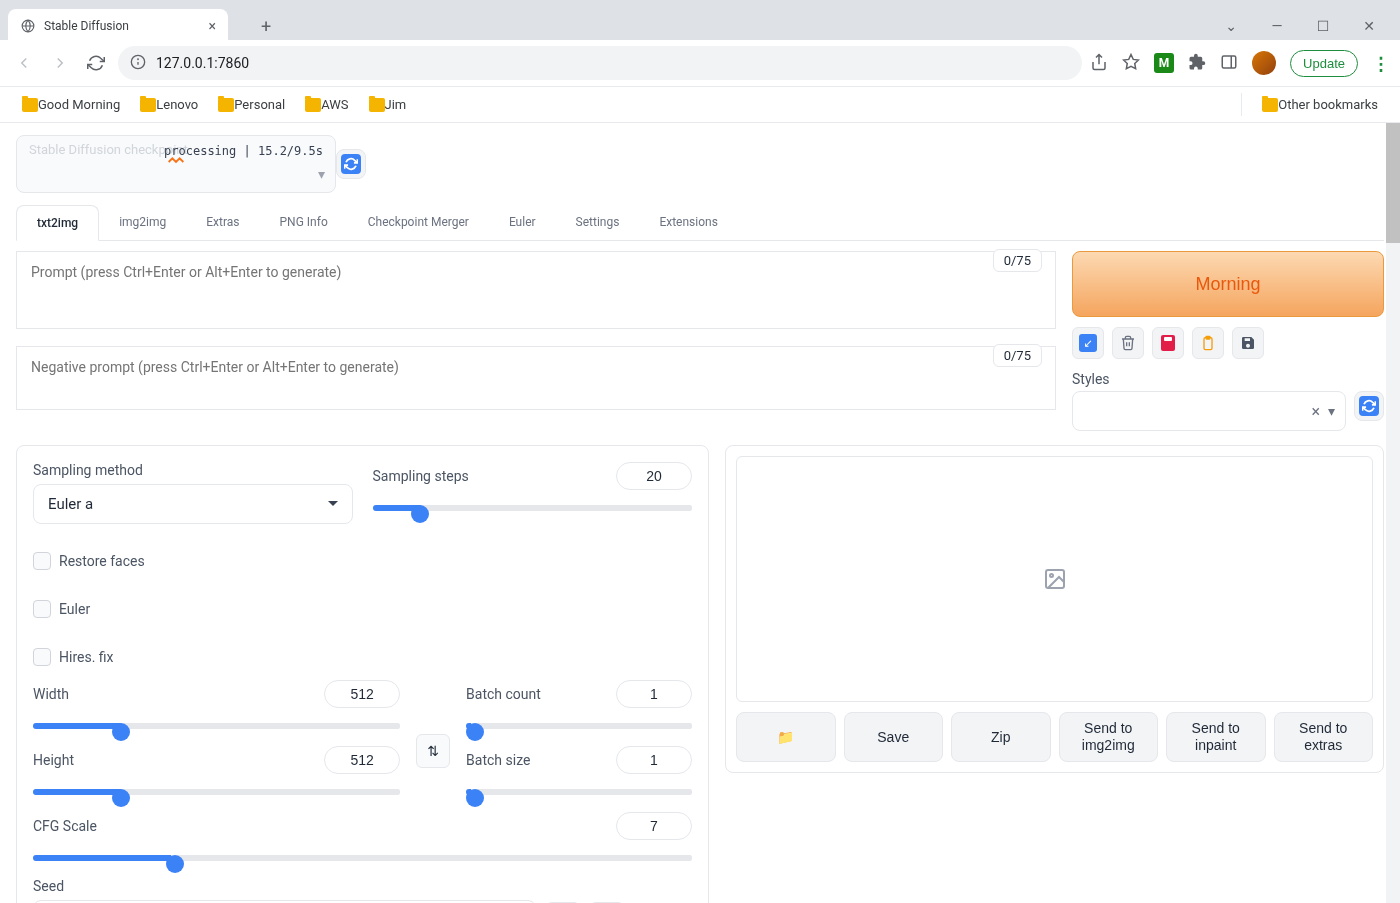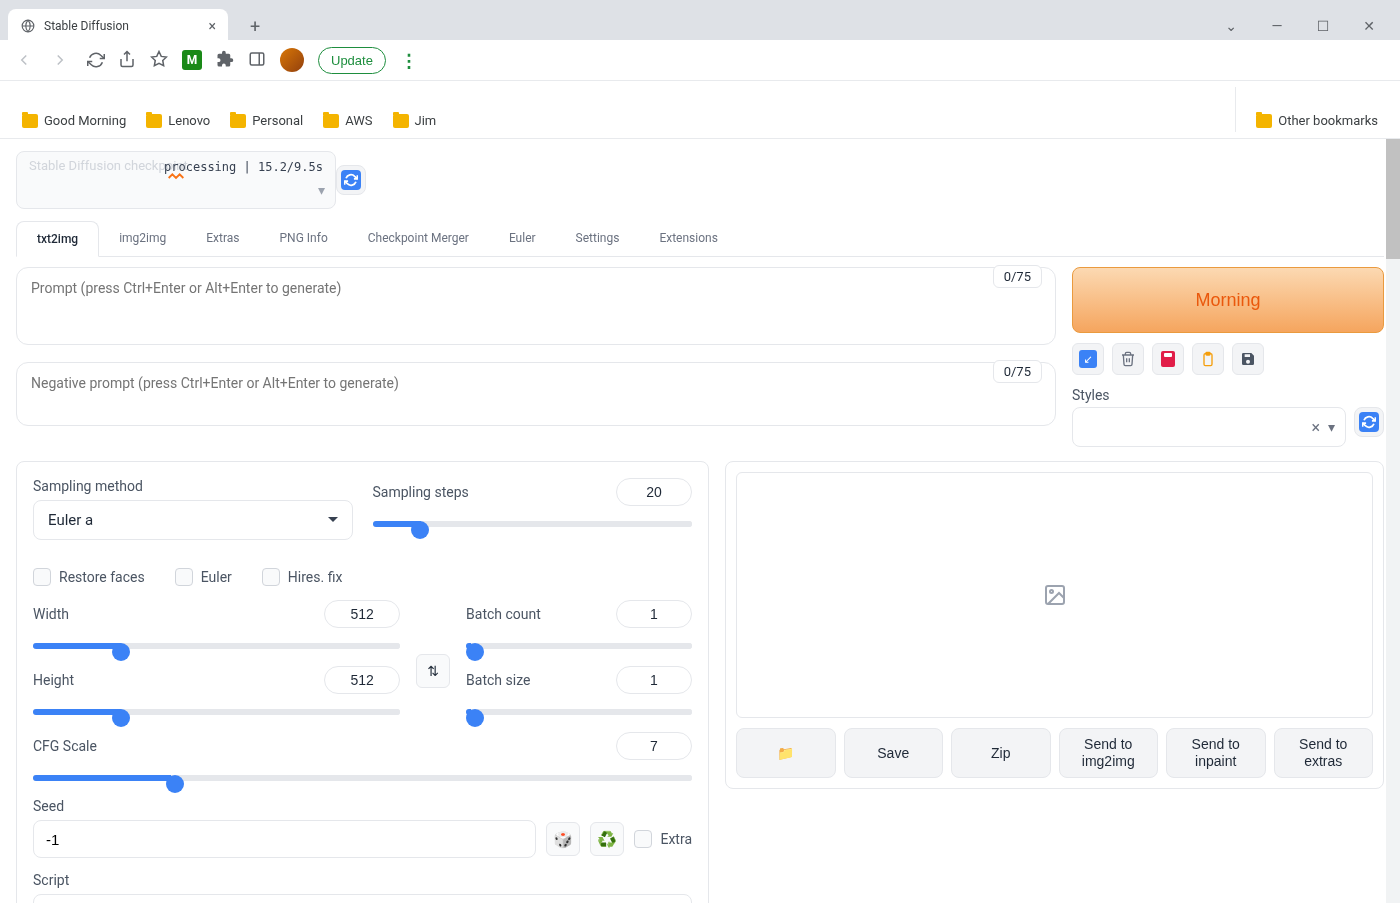--- a/index.html
+++ b/index.html
@@ -1,41 +1,41 @@
 <!DOCTYPE html>
 <html><head>
 <meta charset="utf-8">
 <style>
 * { box-sizing: border-box; margin: 0; padding: 0; }
 body { font-family: -apple-system, BlinkMacSystemFont, "Segoe UI", Roboto, sans-serif; font-size: 14px; color: #1f2937; background: #fff; overflow: hidden; }
 
 
 .browser-chrome { background: #dee1e6; }
-.tab-strip { display: flex; align-items: center; height: 40px; padding: 12px 8px 0 8px; gap: 7px; }
+.tab-strip { display: flex; align-items: center; height: 40px; padding: 12px 8px 0 8px; gap: 18px; }
 .tab { background: #fff; border-radius: 8px 8px 0 0; height: 34px; display: flex; align-items: center; padding: 0 12px; gap: 8px; min-width: 220px; position: relative; }
 .tab .favicon { width: 16px; height: 16px; display: flex; align-items: center; justify-content: center; color: #5f6368; }
 .tab .title { font-size: 12px; color: #3c4043; flex: 1; }
 .tab .close { font-size: 14px; color: #5f6368; cursor: pointer; }
 .new-tab { width: 28px; height: 28px; display: flex; align-items: center; justify-content: center; font-size: 18px; color: #5f6368; cursor: pointer; margin-left: 6px; }
 .window-controls { margin-left: auto; display: flex; gap: 0; }
 .wc-btn { width: 46px; height: 32px; display: flex; align-items: center; justify-content: center; color: #5f6368; cursor: pointer; font-size: 14px; }
 
 .toolbar { display: flex; align-items: center; padding: 6px 10px; gap: 8px; background: #fff; border-bottom: 1px solid #e8eaed; }
 .nav-btn { width: 28px; height: 28px; display: flex; align-items: center; justify-content: center; color: #5f6368; cursor: pointer; border-radius: 50%; }
 .nav-btn.disabled { color: #bdc1c6; }
 .omnibox { flex: 1; height: 34px; background: #f1f3f4; border-radius: 17px; display: flex; align-items: center; padding: 0 12px; gap: 10px; font-size: 14px; color: #202124; }
 .omnibox .info-icon { color: #5f6368; }
 .toolbar-icons { display: flex; align-items: center; gap: 14px; }
 .toolbar-icons > * { color: #5f6368; cursor: pointer; }
 .avatar { width: 24px; height: 24px; border-radius: 50%; background: linear-gradient(135deg, #d97706, #92400e); }
 .update-btn { border: 1px solid #1e8e3e; color: #1e8e3e; background: #fff; border-radius: 16px; padding: 5px 12px; font-size: 13px; }
 .menu-dots { color: #1e8e3e; font-weight: bold; }
 
 .bookmarks-bar { display: flex; align-items: center; padding: 6px 14px; gap: 4px; background: #fff; border-bottom: 1px solid #e8eaed; font-size: 13px; }
-.bookmark { display: flex; align-items: center; gap: 6px; padding: 4px 8px; cursor: pointer; color: #3c4043; margin-top: 22px; }
+.bookmark { display: flex; align-items: center; padding: 4px 8px; cursor: pointer; color: #3c4043; }
 .folder-icon { width: 16px; height: 14px; background: #f4b400; border-radius: 2px; position: relative; }
 .folder-icon::before { content: ''; position: absolute; top: -2px; left: 0; width: 6px; height: 3px; background: #f4b400; border-radius: 1px 1px 0 0; }
 .bookmarks-right { margin-left: auto; display: flex; align-items: center; border-left: 1px solid #e8eaed; padding-left: 12px; }
 
 
 .app-viewport { height: calc(903px - 40px - 47px - 32px); overflow-y: auto; background: #fff; position: relative; }
 .app-content { padding: 12px 16px 20px 16px; }
 
 .checkpoint-row { display: flex; align-items: center; gap: 0; margin-bottom: 12px; }
 .checkpoint-box { position: relative; width: 320px; height: 58px; border: 1px solid #e5e7eb; border-radius: 8px; background: #f9fafb; padding: 6px 12px; }
@@ -51,21 +51,21 @@
 .main-tabs { display: flex; border-bottom: 1px solid #e5e7eb; margin-bottom: 10px; }
 .main-tab { padding: 10px 20px; font-size: 12px; color: #6b7280; cursor: pointer; }
 .main-tab.active { color: #1f2937; font-weight:500; border: 1px solid #e5e7eb; border-bottom-color: #fff; border-radius: 8px 8px 0 0; margin-bottom: -1px; background: #fff; }
 
 
 .gen-row { display: flex; gap: 16px; }
 .gen-left { flex: 1; }
 .gen-right { width: 312px; }
 .prompt-pane { position: relative; }
 .prompt-counter { position: absolute; top: -2px; right: 14px; background: #fff; border: 1px solid #e5e7eb; border-radius: 6px; padding: 3px 10px; font-size: 13px; z-index: 1; }
-.prompt-box { width: 100%; border: 1px solid #e5e7eb; border-radius: 12px; resize: none; font-family: inherit; font-size: 14px; color: #a16207; padding: 12px 14px; }
+.prompt-box { width: 100%; border: 1px solid #e5e7eb; border-radius: 0; resize: none; font-family: inherit; font-size: 14px; color: #a16207; padding: 12px 14px; }
 .prompt-box.pos { height: 78px; margin-bottom: 14px; }
 .prompt-box.neg { height: 64px; }
 
 .generate-btn { width: 100%; height: 66px; border-radius: 8px; background: linear-gradient(to bottom, #fcd9b2, #f5a55e); border: 1px solid #ea9a3e; color: #ea580c; font-size: 18px; font-weight: 500; cursor: pointer; margin-bottom: 10px; }
 .icon-row { display: flex; gap: 8px; margin-bottom: 12px; }
 .icon-btn { width: 32px; height: 32px; border-radius: 6px; background: #f3f4f6; border: 1px solid #e5e7eb; display: flex; align-items: center; justify-content: center; cursor: pointer; font-size: 16px; }
 .styles-label { font-size: 14px; color: #4b5563; margin-bottom: 4px; }
 .styles-row { display: flex; gap: 8px; }
 .styles-select { flex: 1; height: 40px; border: 1px solid #e5e7eb; border-radius: 8px; display: flex; align-items: center; justify-content: flex-end; padding: 0 10px; gap: 8px; color: #6b7280; }
 
@@ -82,21 +82,21 @@
 .slider-head { display: flex; justify-content: space-between; align-items: center; margin-bottom: 8px; }
 .num-box { width: 76px; height: 28px; border: 1px solid #e5e7eb; border-radius: 14px; text-align: center; font-size: 14px; color: #1f2937; background: #fff; }
 .slider { width: 100%; -webkit-appearance: none; height: 6px; background: #e5e7eb; border-radius: 3px; outline: none; }
 .slider::-webkit-slider-thumb { -webkit-appearance: none; width: 18px; height: 18px; background: #3b82f6; border-radius: 50%; cursor: pointer; }
 .slider::-moz-range-thumb { width: 18px; height: 18px; background: #3b82f6; border-radius: 50%; border: none; cursor: pointer; }
 .slider.fill-20::-webkit-slider-runnable-track { background: linear-gradient(to right, #3b82f6 0%, #3b82f6 15%, #e5e7eb 15%); height:6px; border-radius:3px; }
 .slider.fill-25::-webkit-slider-runnable-track { background: linear-gradient(to right, #3b82f6 0%, #3b82f6 24%, #e5e7eb 24%); height:6px; border-radius:3px; }
 .slider.fill-0::-webkit-slider-runnable-track { background: linear-gradient(to right, #3b82f6 0%, #3b82f6 2%, #e5e7eb 2%); height:6px; border-radius:3px; }
 .slider.fill-22::-webkit-slider-runnable-track { background: linear-gradient(to right, #3b82f6 0%, #3b82f6 21%, #e5e7eb 21%); height:6px; border-radius:3px; }
 
-.checkbox-row { display: flex; gap: 30px; margin: 14px 0; }
+.checkbox-row { display: flex; gap: 30px; margin: 14px 0; flex-direction: column; }
 .checkbox-item { display: flex; align-items: center; gap: 8px; font-size: 14px; color: #4b5563; }
 .checkbox { width: 18px; height: 18px; border: 1px solid #d1d5db; border-radius: 4px; background: #f9fafb; }
 
 .two-col { display: flex; gap: 16px; align-items: center; }
 .swap-btn { width: 34px; height: 34px; border: 1px solid #e5e7eb; border-radius: 6px; background: #f9fafb; display: flex; align-items: center; justify-content: center; align-self: center; margin-top: 10px; }
 
 .seed-row { display: flex; gap: 10px; align-items: center; }
 .seed-input { flex: 1; height: 38px; border: 1px solid #e5e7eb; border-radius: 8px; padding: 0 12px; font-size: 15px; }
 .dice-btn { width: 34px; height: 34px; border: 1px solid #e5e7eb; border-radius: 6px; background: #f9fafb; display: flex; align-items: center; justify-content: center; font-size: 16px; }
 
@@ -141,20 +141,30 @@
     <div class="nav-btn disabled">
       <svg width="18" height="18" viewBox="0 0 24 24" fill="none" stroke="currentColor" stroke-width="2">
           <path d="M9 18l6-6-6-6"></path>
         </svg>
     </div>
     <div class="nav-btn">
       <svg width="18" height="18" viewBox="0 0 24 24" fill="none" stroke="currentColor" stroke-width="2">
           <path d="M23 4v6h-6M1 20v-6h6"></path>
           <path d="M3.5 9a9 9 0 0 1 14.8-3.4L23 10M1 14l4.7 4.4A9 9 0 0 0 20.5 15"></path>
         </svg>
+    </div>
+    <div class="omnibox">
+      <span class="info-icon">
+        <svg width="16" height="16" viewBox="0 0 24 24" fill="none" stroke="currentColor" stroke-width="2">
+            <circle cx="12" cy="12" r="10"></circle>
+            <line x1="12" y1="16" x2="12" y2="12"></line>
+            <circle cx="12" cy="8" r="0.5" fill="currentColor"></circle>
+          </svg>
+      </span>
+      <span>127.0.0.1:7860</span>
     </div>
     <div class="toolbar-icons">
       <span>
         <svg width="18" height="18" viewBox="0 0 24 24" fill="none" stroke="currentColor" stroke-width="2">
             <path d="M4 12v8a2 2 0 0 0 2 2h12a2 2 0 0 0 2-2v-8M16 6l-4-4-4 4M12 2v13"></path>
           </svg>
       </span>
       <span>
         <svg width="18" height="18" viewBox="0 0 24 24" fill="none" stroke="currentColor" stroke-width="2">
             <polygon points="12 2 15 8.5 22 9.3 17 14 18.2 21 12 17.8 5.8 21 7 14 2 9.3 9 8.5"></polygon>

